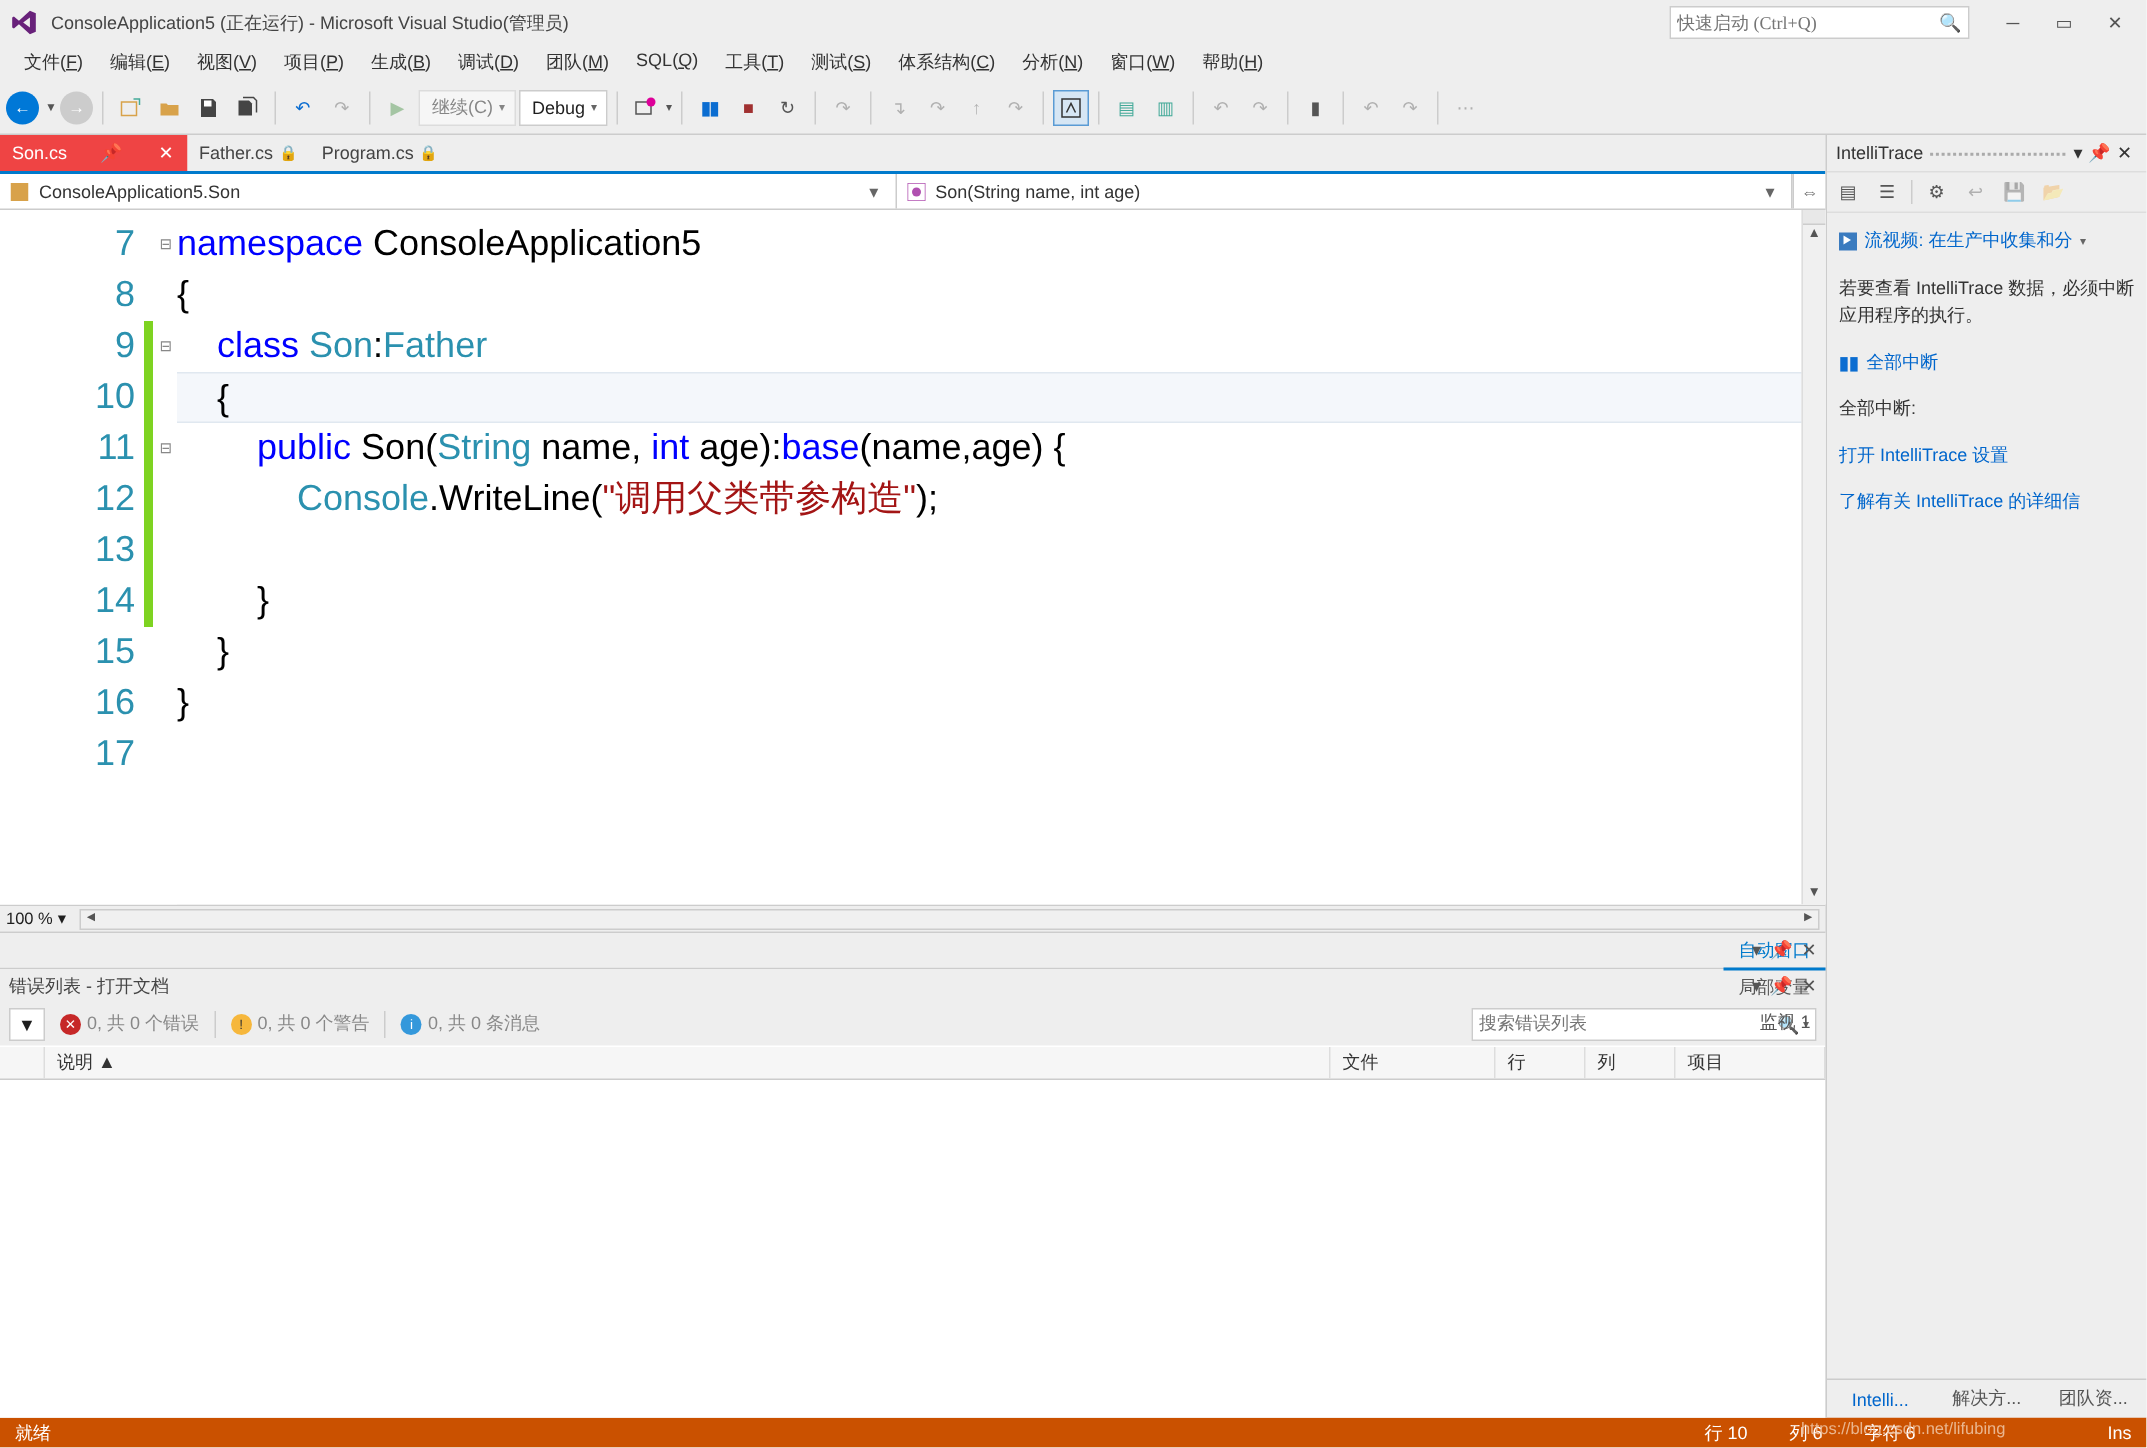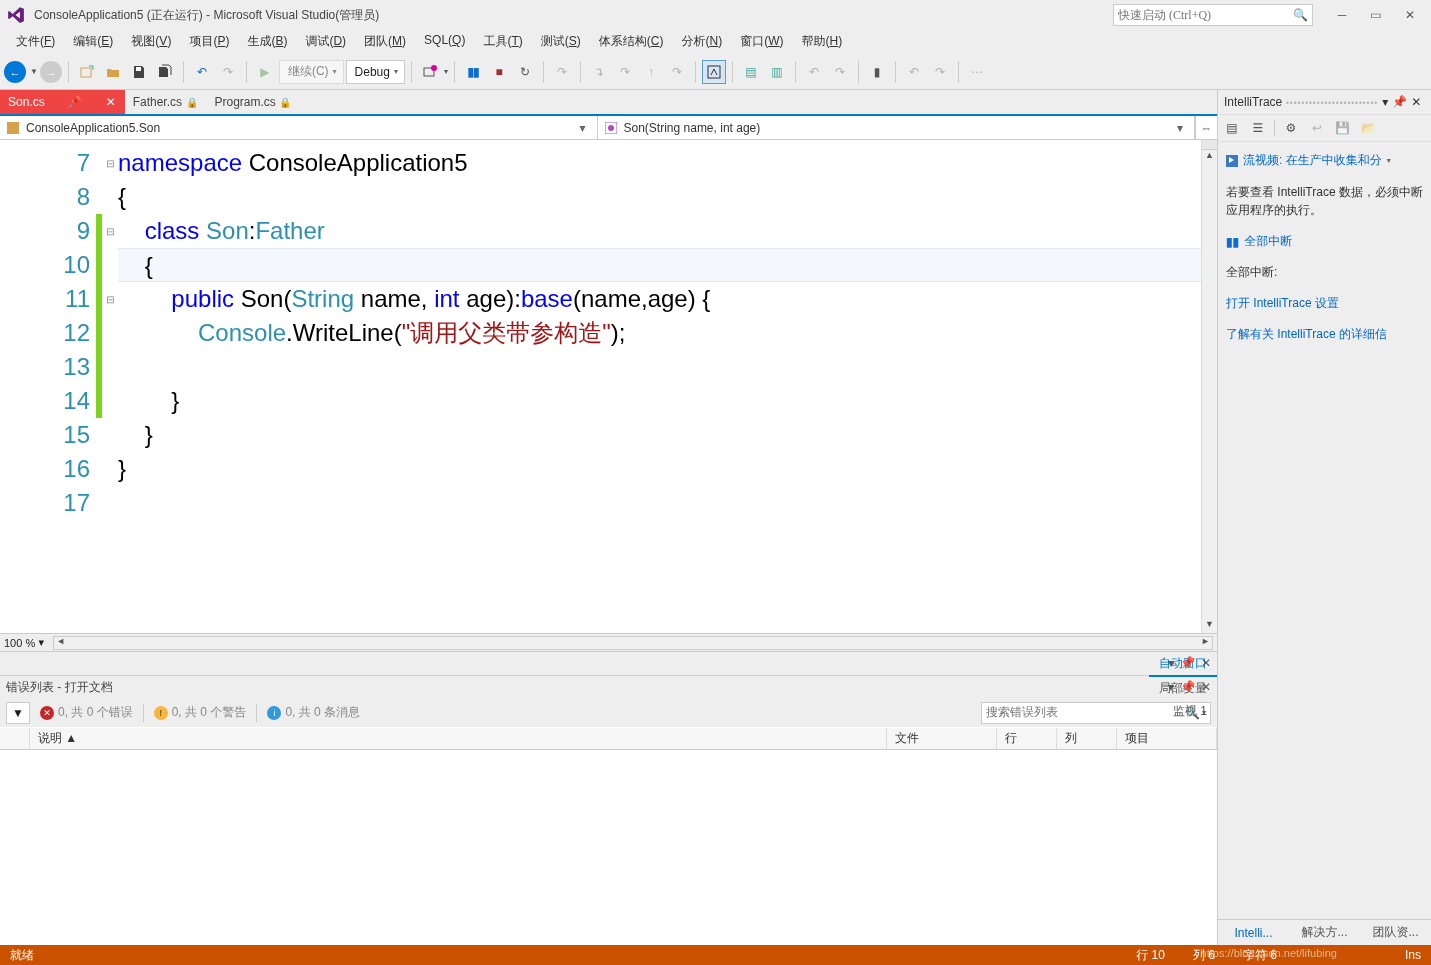--- a/index.html
+++ b/index.html
@@ -58,21 +58,21 @@
   .zoom-row .dd { width:12px; text-align:center; }
   .zoom-row .hscroll { flex:1; height:14px; background:#f0f0f0; border:1px solid #ccc; margin-left:6px; position:relative; }
   .zoom-row .hscroll::before { content:"◄"; position:absolute; left:2px; top:-1px; font-size:9px; color:#555; }
   .zoom-row .hscroll::after { content:"►"; position:absolute; right:2px; top:-1px; font-size:9px; color:#555; }
 
   .midtabs { height:24px; background:#eee; display:flex; align-items:flex-end; border-top:1px solid #ccc; position:relative;flex-direction:column; }
   .midtabs .mt { padding:3px 10px; font-size:12px; color:#555; }
   .midtabs .mt.active { border-bottom:2px solid #007acc; color:#007acc; }
   .midtabs .mtctl { position:absolute; right:6px; top:4px; display:flex; gap:6px; color:#555; }
 
-  .errorpanel { border-top:1px solid #ccc; background:#eee; display:flex; flex-direction:column; height:270px; }
+  .errorpanel { border-top:1px solid #ccc; background:#eee; display:flex; flex-direction:column; height:300px; }
   .ep-head { height:22px; display:flex; align-items:center; padding:0 6px; font-size:12px; color:#444; position:relative; }
   .ep-head .ctrls { margin-left:auto; display:flex; gap:6px; color:#555; }
   .ep-toolbar { height:30px; background:#eee; display:flex; align-items:center; padding:0 6px; gap:10px; border-bottom:1px solid #fff; }
   .ep-filter { width:24px; height:22px; border:1px solid #ccc; background:#fff; display:flex; align-items:center; justify-content:center; }
   .ep-stat { display:flex; align-items:center; gap:4px; color:#888; font-size:12px; }
   .ep-stat .ico { width:14px; height:14px; border-radius:50%; display:inline-flex; align-items:center; justify-content:center; color:#fff; font-size:9px; }
   .ep-search { margin-left:auto; width:230px; height:22px; background:#fff; border:1px solid #ccc; display:flex; align-items:center; padding:0 4px; }
   .ep-search input { flex:1; border:none; outline:none; font-size:12px;font-family:Liberation Mono, monospace; }
   .ep-cols { height:22px; background:#f6f6f6; border-bottom:1px solid #ccc; display:flex; align-items:center; font-size:12px; color:#333; }
   .ep-cols .c { padding:0 8px; border-right:1px solid #ddd; height:100%; display:flex; align-items:center; }

